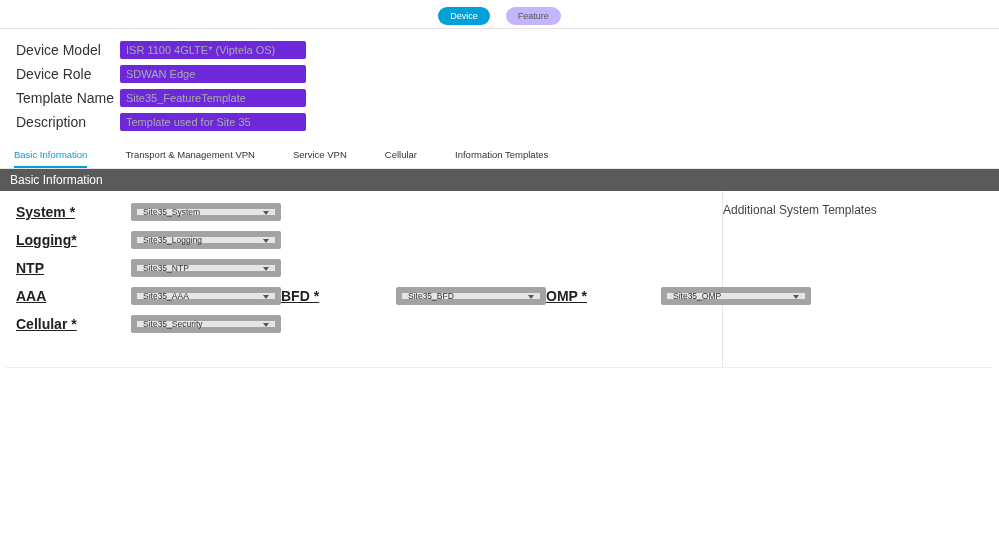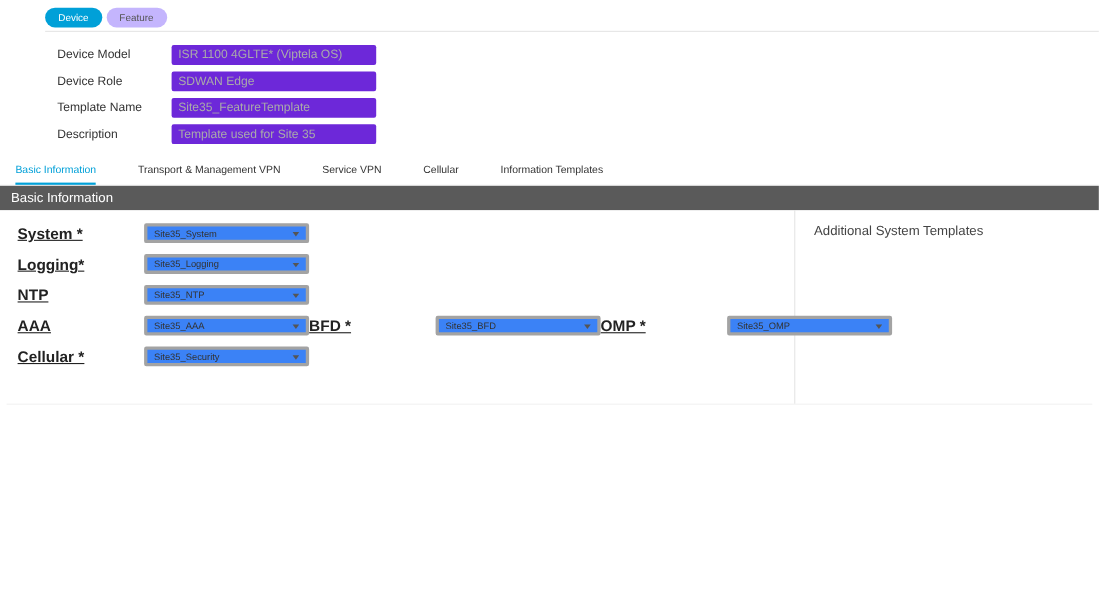--- a/index.html
+++ b/index.html
@@ -5,26 +5,26 @@
     * { box-sizing: border-box; margin: 0; padding: 0; }
     body {
       font-family: Arial, Helvetica, sans-serif;
       font-size: 10px;
       background: #fff;
       color: #333;
       width: 999px;
     }
     .toggles {
       display: flex;
+      justify-content: center;
       align-items: center;
       height: 26px;
       border-bottom: 1px solid #e5e5e5;
-      gap: 4px;
+      gap: 16px;
       margin-top: 3px;
-      margin-left: 41px;
     }
     .toggle {
       font-size: 9px;
       padding: 4px 12px;
       border-radius: 12px;
       cursor: pointer;
       color: #555;
       background: #c4b5fd;
     }
     .toggle.active {
@@ -34,23 +34,22 @@
     .form-rows {
       padding: 12px 16px 6px 16px;
     }
     .form-row {
       display: flex;
       align-items: center;
       margin-bottom: 6px;
     }
     .form-row .lbl {
       width: 104px;
-      font-size: 11px;
-      color: #333;
-      margin-left: 36px;
+      font-size: 14px;
+      color: #333;
     }
     .txt {
       width: 186px;
       height: 18px;
       line-height: 18px;
       padding: 0 6px;
       font-size: 11px;
       color: #aaa;
       background: #6d28d9;
       border: none;
@@ -90,21 +89,21 @@
       border-bottom: 1px solid #eee;
       margin: 0 6px;
     }
     .content-left {
       width: 716px;
       padding: 12px 16px 24px 10px;
       position: relative;
     }
     .content-right {
       border-left: 1px solid #e5e5e5;
-      padding: 12px 17px;
+      padding: 12px 0;
       flex: 1;
     }
     .content-right .title {
       font-size: 12px;
       color: #444;
     }
     .sel-row {
       display: flex;
       align-items: center;
       margin-bottom: 10px;
@@ -113,25 +112,25 @@
       width: 115px;
       font-size: 14px;
       font-weight: bold;
       color: #222;
       text-decoration: underline;
     }
     .dd {
       position: relative;
       width: 150px;
       height: 18px;
-      border: 3px solid #a3a3a3;
+      border: 6px solid #a3a3a3;
       border-radius: 2px;
       font-size: 8.5px;
       color: #333;
-      background: #3b82f6;
+      background: #e5e5e5;
       display: flex;
       align-items: center;
       padding: 0 6px;
       cursor: pointer;
     }
     .dd::after {
       content: "";
       position: absolute;
       right: 6px;
       top: 50%;

